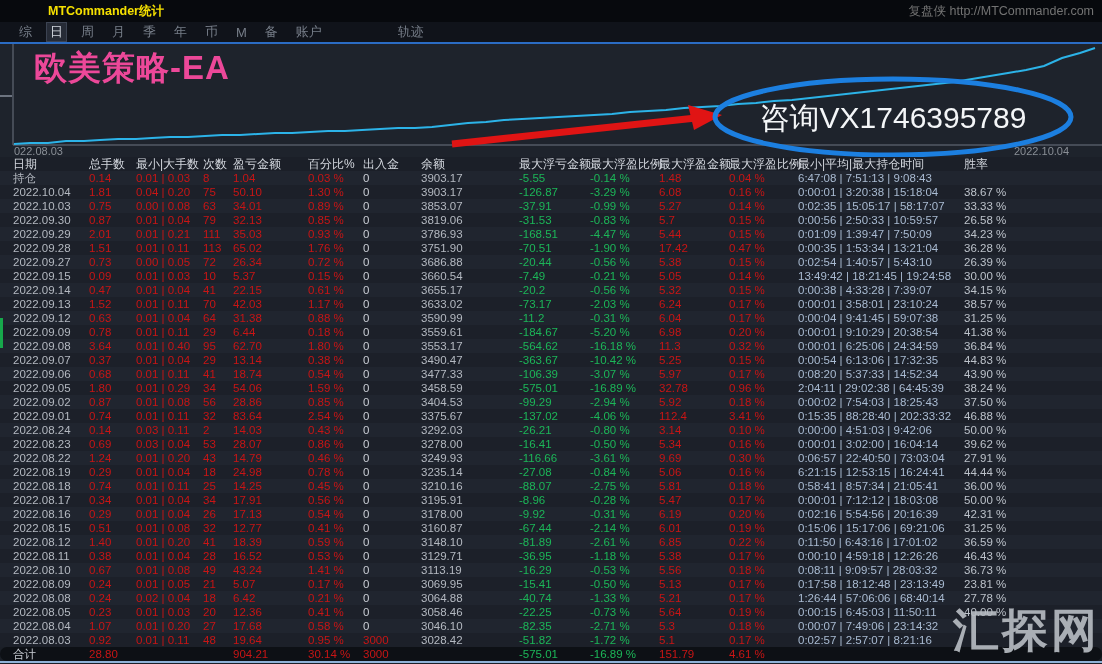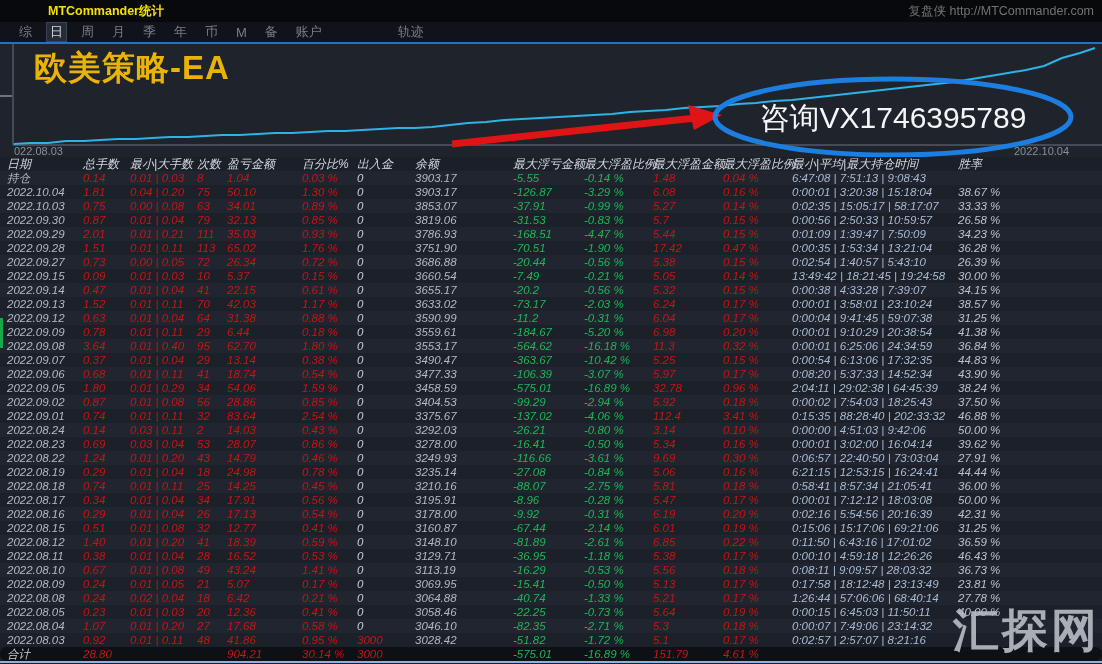--- a/index.html
+++ b/index.html
@@ -15,28 +15,28 @@
 
   
   .menubar{height:20px;background:#10131a;display:flex;align-items:center;
            padding:0 10px;border-bottom:2px solid #2b6cc4;}
   .mi{color:#767d88;font-size:13px;margin:0 6px;padding:0 3px;cursor:default;}
   .mi.sel{color:#d3d8df;background:#262b36;outline:1px solid #3c4352;}
   .mi.gap{margin-left:64px;}
 
   
   .chart{position:relative;height:113px;background:#1e232c;}
-  .chart-title{position:absolute;left:34px;top:2px;color:#eab308;
+  .chart-title{position:absolute;left:34px;top:2px;color:#ec4899;
                font-size:33px;font-weight:bold;letter-spacing:1px;}
   .chart svg{position:absolute;inset:0;}
 
   
   .table{position:absolute;top:157px;left:0;right:0;}
   .tr{display:grid;grid-template-columns:76px 47px 67px 30px 75px 55px 58px 98px 71px 69px 70px 69px 166px 144px;
-      height:14px;line-height:14px;padding-left:7px;font-size:11.5px;white-space:nowrap;font-style:italic;}
+      height:14px;line-height:14px;padding-left:13px;font-size:11.5px;white-space:nowrap;}
   .tr.even{background:#20252f;} .tr.odd{background:#1c2029;}
   .tr.head{background:#1b1f28;}
   .tr.head .td{color:#d4d8df;font-size:12px;}
   .tr.total{background:#0d1015;border-radius:7px;}
   .td{overflow:visible;}
   .c0{color:#b4b9c1;}
   .c1,.c2,.c3,.c4,.c5,.c10,.c11{color:#c81515;}
   .c6{color:#c9cdd4;} .c6.red{color:#c81515;}
   .c7{color:#b4b9c1;}
   .c8,.c9{color:#1cb658;}
@@ -632,21 +632,21 @@
         <span class="td c10">5.3</span>
         <span class="td c11">0.18 %</span>
         <span class="td c12">0:00:07 | 7:49:06 | 23:14:32</span>
         <span class="td c13"></span>
       </div>
       <div class="tr odd">
         <span class="td c0">2022.08.03</span>
         <span class="td c1">0.92</span>
         <span class="td c2">0.01 | 0.11</span>
         <span class="td c3">48</span>
-        <span class="td c4">41.86</span>
+        <span class="td c4">19.64</span>
         <span class="td c5">0.95 %</span>
         <span class="td c6 red">3000</span>
         <span class="td c7">3028.42</span>
         <span class="td c8">-51.82</span>
         <span class="td c9">-1.72 %</span>
         <span class="td c10">5.1</span>
         <span class="td c11">0.17 %</span>
         <span class="td c12">0:02:57 | 2:57:07 | 8:21:16</span>
         <span class="td c13"></span>
       </div>

